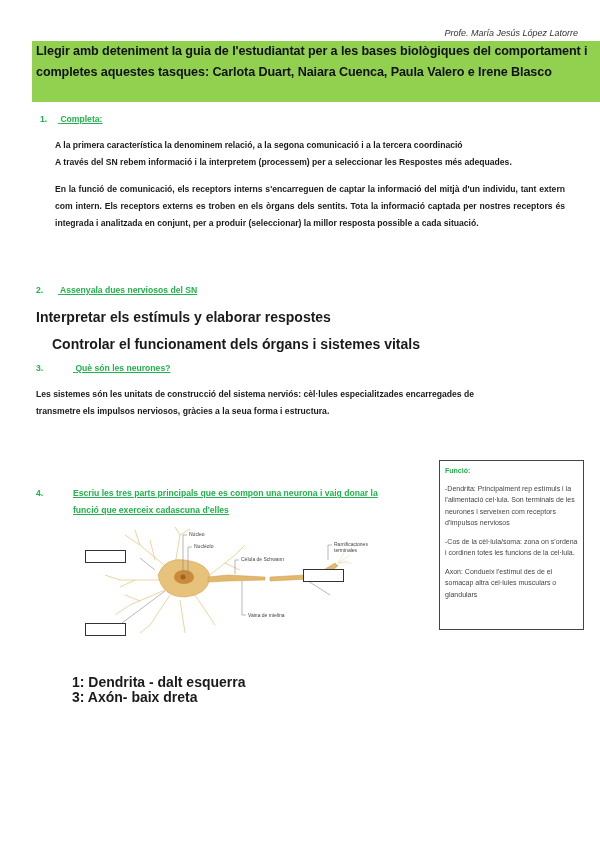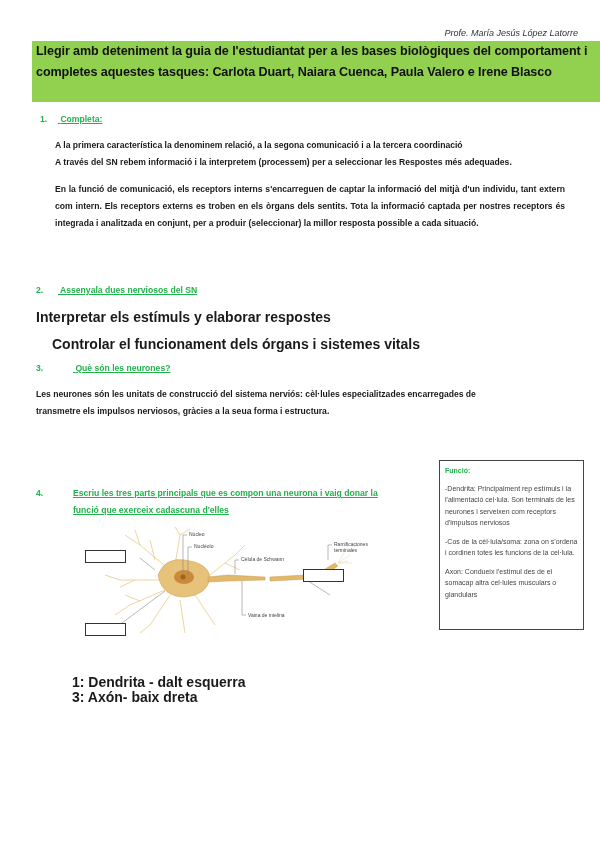--- a/index.html
+++ b/index.html
@@ -52,21 +52,21 @@
   <span>Assenyala dues nerviosos del SN</span>
 </div>
 <div class="abs answer" style="left:36px; top:309px;">Interpretar els estímuls y elaborar respostes</div>
 <div class="abs answer" style="left:52px; top:336px;">Controlar el funcionament dels órgans i sistemes vitals</div>
 
 <div class="abs q-heading" style="left:36px; top:363px;">
   <span class="q-num" style="width:37px;">3.</span>
   <span>Què són les neurones?</span>
 </div>
 <div class="abs body-text" style="left:36px; top:386px; width:530px;">
-  <div>Les neurones són les unitats de construcció del sistema nerviós: cèl·lules especialitzades encarregades de</div>
+  <div>Les sistemes són les unitats de construcció del sistema nerviós: cèl·lules especialitzades encarregades de</div>
   <div>transmetre els impulsos nerviosos, gràcies a la seua forma i estructura.</div>
 </div>
 
 <div class="abs q-heading" style="left:36px; top:463px; line-height:17px;margin-top:22px;">
   <div><span class="q-num" style="width:37px;">4.</span><span>Escriu les tres parts principals que es compon una neurona i vaig donar la</span></div>
   <div style="padding-left:37px;">funció que exerceix cadascuna d'elles</div>
 </div>
 
 <div class="abs neuron">
   <svg width="300" height="110" viewBox="0 0 300 110">

